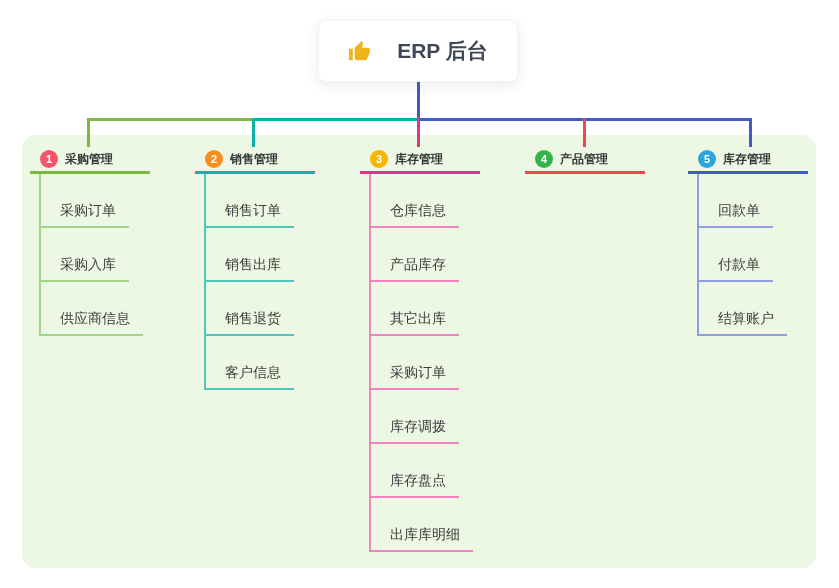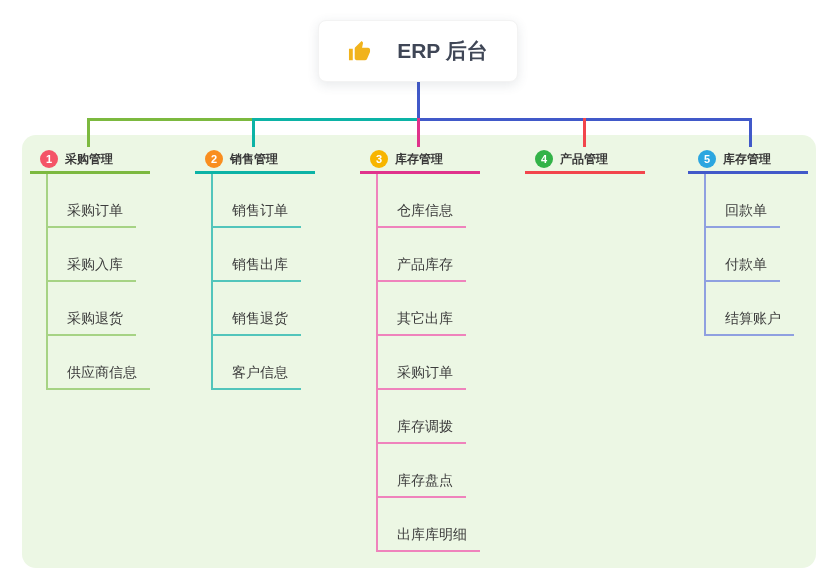--- a/index.html
+++ b/index.html
@@ -41,21 +41,21 @@
   .branch:nth-child(4) { left:525px; }
   .branch:nth-child(5) { left:688px; }
 
   .hdr { width:120px; height:27px; display:flex; align-items:center;
     padding-left:10px; border-bottom:3px solid var(--line); cursor:pointer; }
   .badge { width:18px; height:18px; border-radius:50%; flex:0 0 18px;
     display:flex; align-items:center; justify-content:center;
     color:#ffffff; font-size:11px; font-weight:bold; margin-right:7px; }
   .hdr-label { font-size:12px; font-weight:600; color:#373737; white-space:nowrap; }
 
-  .children { margin-left:16px; border-left:2px solid var(--child-line); width:140px; }
+  .children { margin-left:9px; border-left:2px solid var(--child-line); width:140px; }
   .row { height:54px; display:flex; align-items:flex-end; }
   .child { display:inline-block; white-space:nowrap; font-size:14px; color:#3c3c3c;
     padding:0 13px 6px 21px; border-bottom:2px solid var(--child-line);
     margin-left:-2px; cursor:pointer; }
 </style>
 </head>
 <body>
 
 <div id="canvas">
 
@@ -85,23 +85,20 @@
         <div class="hdr">
           <span class="badge" style="background: rgb(244, 84, 103);">1</span>
           <span class="hdr-label">采购管理</span>
         </div>
         <div class="children">
           <div class="row">
             <div class="child">采购订单</div>
           </div>
           <div class="row">
             <div class="child">采购入库</div>
-          </div>
-          <div class="row">
-            <div class="child">采购退货</div>
           </div>
           <div class="row">
             <div class="child">供应商信息</div>
           </div>
         </div>
       </div>
       <div class="branch" style="--line: #0cb3a6; --child-line: #52c5bb;">
         <div class="hdr">
           <span class="badge" style="background: rgb(249, 142, 31);">2</span>
           <span class="hdr-label">销售管理</span>

